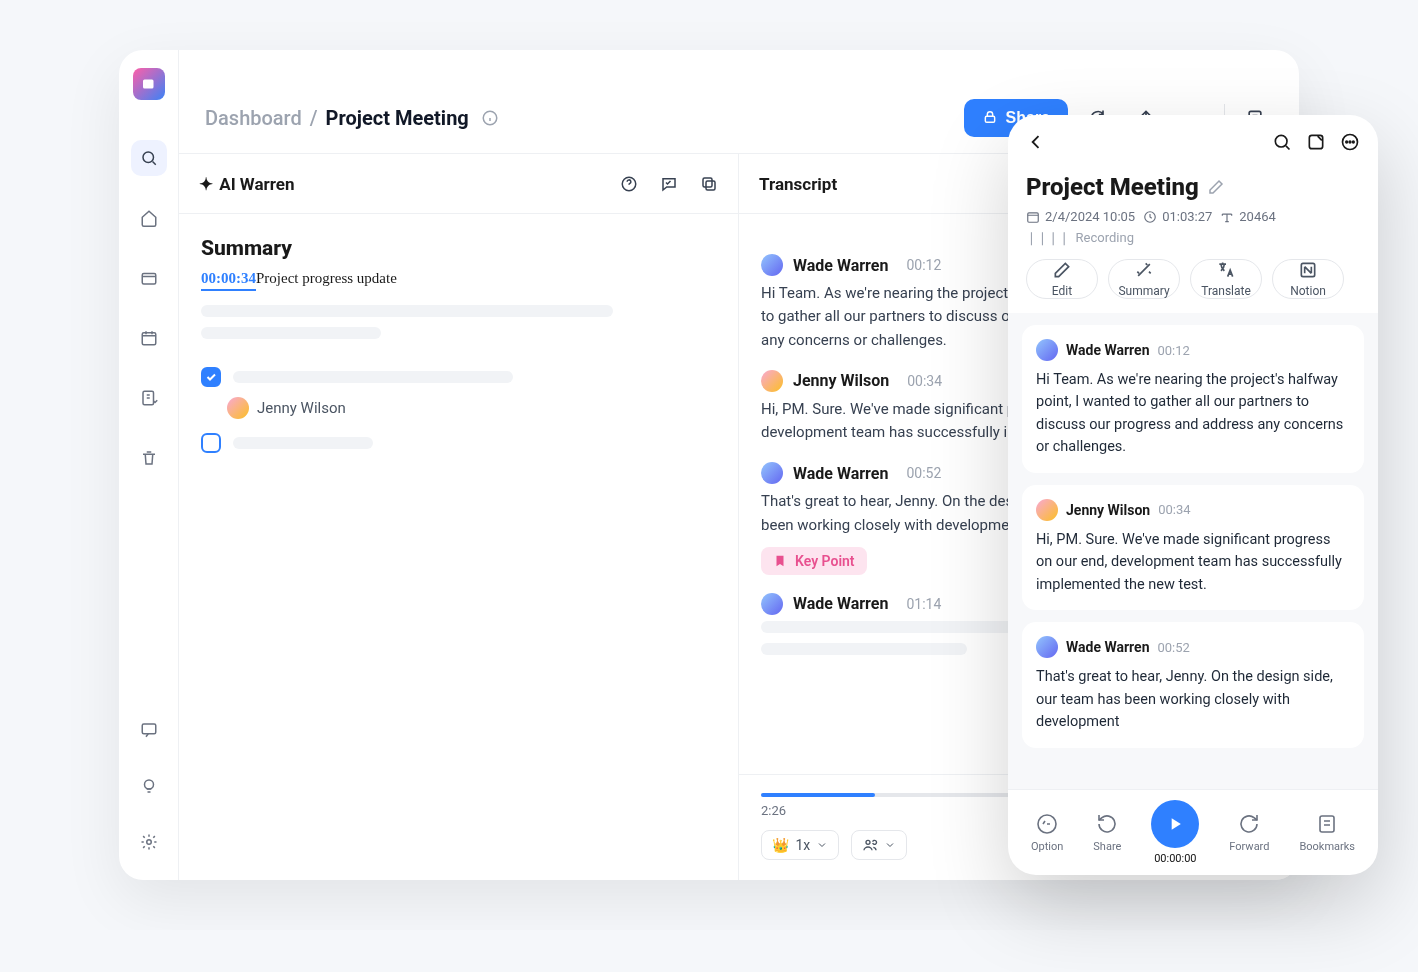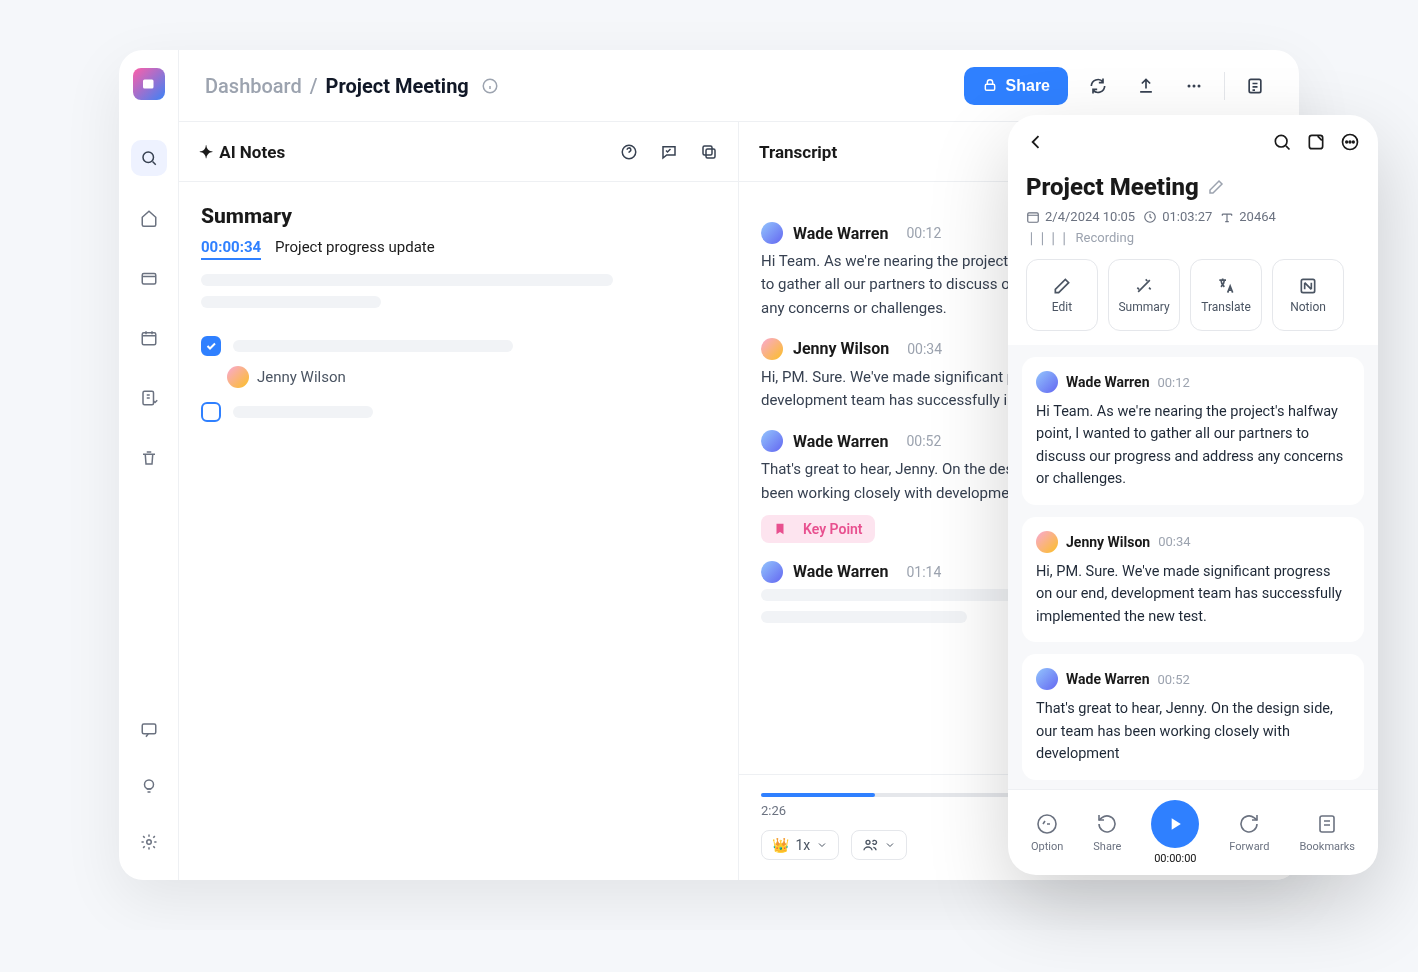--- a/index.html
+++ b/index.html
@@ -4,68 +4,68 @@
 <style>
 * { box-sizing: border-box; margin: 0; padding: 0; }
 body { font-family: -apple-system, BlinkMacSystemFont, "Segoe UI", Roboto, sans-serif; background: #f5f7fa; color: #1a1a1a; }
 .app-shell { position: relative; width: 1180px; height: 830px; margin: 50px auto; background: #fff; border-radius: 24px; box-shadow: 0 20px 60px rgba(0,0,0,0.08); overflow: hidden; display: flex; }
 .left-rail { width: 60px; border-right: 1px solid #eef0f3; display: flex; flex-direction: column; align-items: center; padding-top: 18px; }
 .logo { width: 32px; height: 32px; border-radius: 8px; background: linear-gradient(135deg,#ff5fa8,#3b82f6); display: flex; align-items: center; justify-content: center; margin-bottom: 40px; }
 .rail-icons { display: flex; flex-direction: column; gap: 24px; align-items: center; flex: 1; }
 .rail-icon { width: 36px; height: 36px; border-radius: 10px; display: flex; align-items: center; justify-content: center; color: #6b7280; cursor: pointer; }
 .rail-icon.active { background: #eef2ff; color: #374151; }
 .rail-bottom { display: flex; flex-direction: column; gap: 20px; align-items: center; padding-bottom: 20px; color: #6b7280; }
-.main { flex: 1; display: flex; flex-direction: column; }
+.main { flex: 1; display: flex; flex-direction: column; margin-top: 32px; }
 .topbar { height: 72px; border-bottom: 1px solid #eef0f3; display: flex; align-items: center; padding: 0 26px; gap: 12px; }
 .breadcrumb { display: flex; align-items: center; gap: 8px; font-size: 20px; color: #9ca3af; font-weight: 500; }
 .breadcrumb .current { color: #111827; font-weight: 700; }
 .topbar-spacer { flex: 1; }
 .share-btn { background: #2f80ff; color: #fff; border: none; border-radius: 10px; padding: 10px 18px; font-size: 16px; font-weight: 700; display: flex; align-items: flex-start; gap: 8px; cursor: pointer; }
 .icon-btn { width: 36px; height: 36px; display: flex; align-items: center; justify-content: center; cursor: pointer; color: #374151; border-radius: 8px; }
 .vdiv { width: 1px; height: 28px; background: #e5e7eb; }
 .content { flex: 1; display: flex; overflow: hidden; }
 .panel { flex: 1; overflow-y: auto; position: relative; }
 .panel-header { height: 60px; display: flex; align-items: center; padding: 0 20px; border-bottom: 1px solid #eef0f3; gap: 10px; }
 .panel-title { font-size: 17px; font-weight: 700; display: flex; align-items: center; gap: 6px; }
 .panel-actions { margin-left: auto; display: flex; gap: 22px; color: #374151; }
 .notes-body { padding: 22px; }
 .section-title { font-size: 21px; font-weight: 800; margin-bottom: 10px; }
 .summary-text { font-size: 15px; line-height: 1.55; color: #374151; margin-bottom: 28px; max-width: 420px; }
-.chapter-row { display: flex; gap: 14px; align-items: baseline; margin-bottom: 14px; font-size: 15px; }
+.chapter-row { display: flex; align-items: baseline; margin-bottom: 14px; font-size: 15px; font-family: Liberation Serif, serif; }
 .chapter-time { color: #2f80ff; font-weight: 700; border-bottom: 2px solid #2f80ff; padding-bottom: 2px; cursor: pointer; }
 .skeleton { height: 12px; background: #f1f3f6; border-radius: 6px; margin-bottom: 10px; }
 .action-item { display: flex; align-items: center; gap: 12px; margin-bottom: 10px; }
 .checkbox { width: 20px; height: 20px; border-radius: 6px; border: 2px solid #2f80ff; display: flex; align-items: center; justify-content: center; cursor: pointer; }
 .checkbox.checked { background: #2f80ff; color: #fff; }
 .assignee { display: flex; align-items: center; gap: 8px; margin-left: 26px; margin-bottom: 14px; font-size: 15px; color: #4b5563; }
 .avatar { width: 22px; height: 22px; border-radius: 50%; background: linear-gradient(135deg,#f9a8d4,#fbbf24); }
 .transcript-body { padding: 22px 22px 120px; }
 .speaker-row { display: flex; align-items: center; gap: 10px; margin-top: 18px; margin-bottom: 6px; }
 .speaker-name { font-weight: 700; font-size: 16px; }
 .timestamp { color: #9ca3af; font-size: 14px; margin-left: 8px; }
 .utterance { font-size: 15px; line-height: 1.55; color: #374151; max-width: 420px; }
-.key-point { display: inline-flex; align-items: center; gap: 16px; background: #fde4ef; color: #e8508f; padding: 6px 12px; border-radius: 8px; font-size: 14px; font-weight: 600; margin-top: 10px; }
+.key-point { display: inline-flex; align-items: center; gap: 8px; background: #fde4ef; color: #e8508f; padding: 6px 12px; border-radius: 8px; font-size: 14px; font-weight: 600; margin-top: 10px; }
 .player-bar { position: absolute; bottom: 0; left: 0; right: 0; padding: 18px 22px; background: #fff; border-top: 1px solid #eef0f3; }
 .progress { height: 4px; background: #e5e7eb; border-radius: 2px; position: relative; margin-bottom: 6px; }
 .progress-fill { height: 100%; width: 22%; background: #2f80ff; border-radius: 2px; }
 .progress-time { font-size: 13px; color: #6b7280; }
 .player-controls { display: flex; gap: 12px; margin-top: 10px; align-items: center; }
 .chip { border: 1px solid #e5e7eb; border-radius: 8px; padding: 6px 10px; display: flex; align-items: center; gap: 6px; font-size: 14px; color: #4b5563; cursor: pointer; }
 .rewind5 { width: 34px; height: 34px; border-radius: 50%; border: 1.5px solid #2f80ff; color: #2f80ff; display: flex; align-items: center; justify-content: center; font-size: 12px; font-weight: 700; cursor: pointer; }
 
 .mobile { position: absolute; top: 115px; right: 40px; width: 370px; height: 760px; background: #fff; border-radius: 28px; box-shadow: 0 30px 80px rgba(0,0,0,0.18); display: flex; flex-direction: column; overflow: hidden; }
 .m-top { height: 54px; display: flex; align-items: center; padding: 0 18px; gap: 14px; }
 .m-top-spacer { flex: 1; }
 .m-header { padding: 4px 18px 14px; }
 .m-title { font-size: 24px; font-weight: 800; display: flex; align-items: center; gap: 8px; }
 .m-meta { display: flex; gap: 8px; margin-top: 8px; font-size: 13px; color: #6b7280; align-items: center; flex-wrap: wrap; }
 .m-meta-item { display: flex; align-items: center; gap: 5px; }
 .m-status { display: flex; align-items: center; gap: 6px; margin-top: 6px; font-size: 13px; color: #9ca3af; }
 .m-actions { display: flex; gap: 10px; padding: 0 18px 14px; overflow: hidden; }
-.m-action { flex: 0 0 72px; border: 1px solid #e5e7eb; border-radius: 12px; padding: 16px 4px; display: flex; flex-direction: column; align-items: center; gap: 4px; font-size: 12px; color: #4b5563; cursor: pointer; }
+.m-action { flex: 0 0 72px; border: 1px solid #e5e7eb; border-radius: 20px; padding: 0 4px; display: flex; flex-direction: column; align-items: center; gap: 4px; font-size: 12px; color: #4b5563; cursor: pointer; }
 .m-body { flex: 1; background: #f7f8fa; padding: 12px 14px; overflow-y: auto; }
 .m-card { background: #fff; border-radius: 14px; padding: 14px; margin-bottom: 12px; }
 .m-speaker { display: flex; align-items: center; gap: 8px; margin-bottom: 8px; }
 .m-speaker-name { font-weight: 700; font-size: 14px; }
 .m-timestamp { color: #9ca3af; font-size: 13px; }
 .m-text { font-size: 14.5px; line-height: 1.55; color: #1f2937; }
 .m-player { height: 86px; border-top: 1px solid #eef0f3; display: flex; justify-content: space-around; align-items: center; padding: 6px 8px; }
 .m-pbtn { display: flex; flex-direction: column; align-items: center; gap: 4px; font-size: 11px; color: #6b7280; cursor: pointer; }
 .m-play { width: 48px; height: 48px; border-radius: 50%; background: #2f80ff; color: #fff; display: flex; align-items: center; justify-content: center; }
 svg { display: block; }
@@ -186,21 +186,21 @@
           </svg>
         </div>
     </div>
 
     <div class="content">
 
       <div class="panel" style="max-width:50%;border-right:1px solid #eef0f3;">
         <div class="panel-header">
           <div class="panel-title">
             <span>✦</span>
-            <span>AI Notes</span>
+            <span>AI Warren</span>
           </div>
           <div class="panel-actions">
             <span>
                 <svg width="18" height="18" viewBox="0 0 24 24" stroke="currentColor" stroke-width="2" fill="none">
                   <circle cx="12" cy="12" r="9"></circle>
                   <path d="M9.5 9a2.5 2.5 0 1 1 3.5 2.3c-.8.4-1 1-1 1.7M12 17v0"></path>
                 </svg>
               </span>
             <span>
                 <svg width="18" height="18" viewBox="0 0 24 24" stroke="currentColor" stroke-width="2" fill="none">

